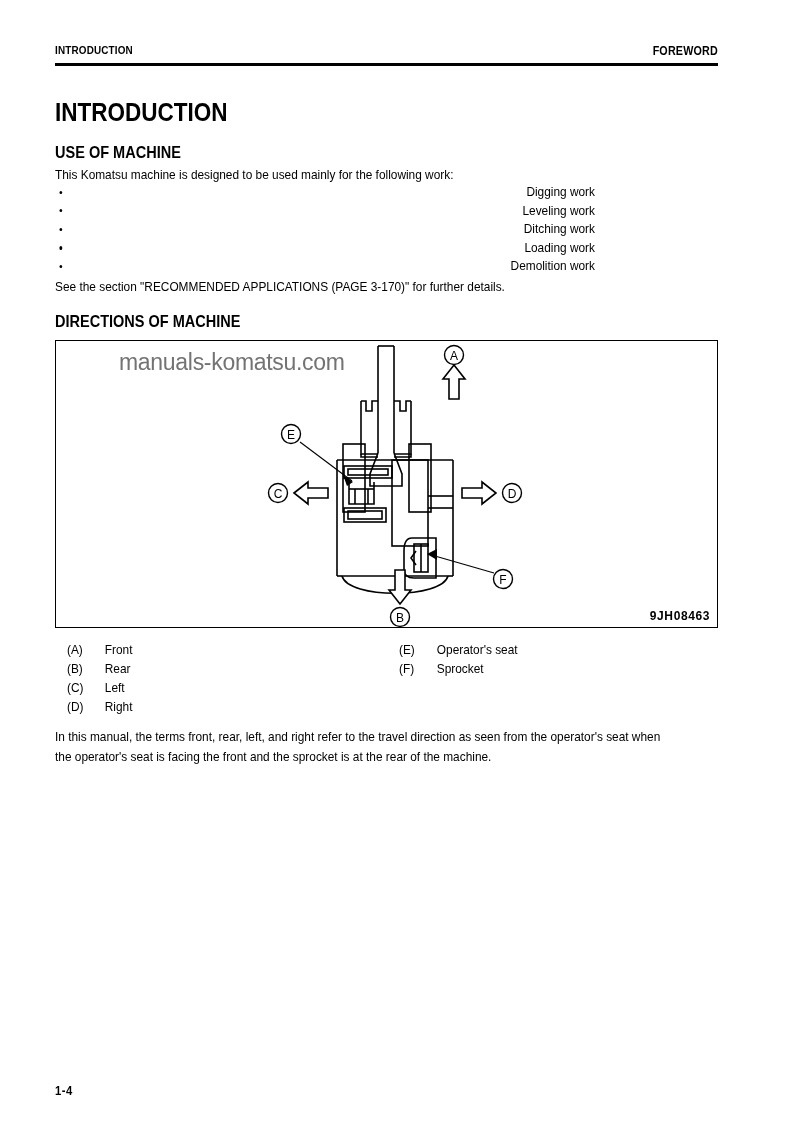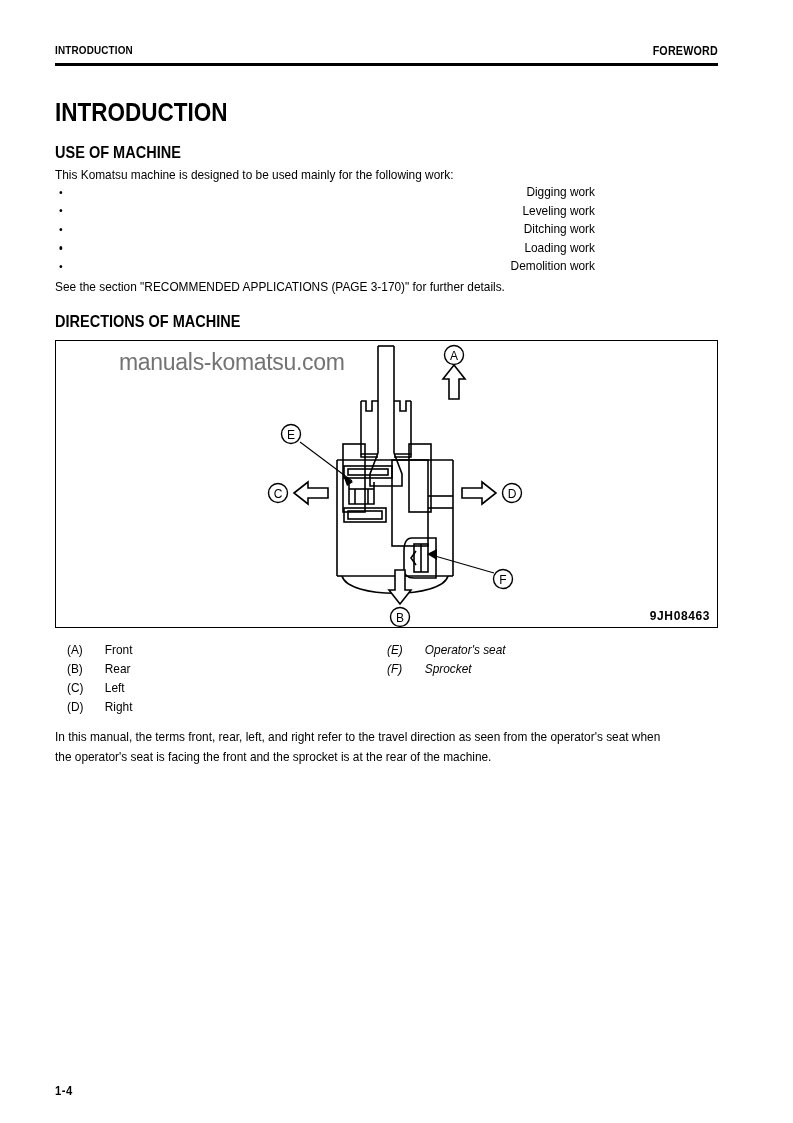--- a/index.html
+++ b/index.html
@@ -183,21 +183,21 @@
     position: absolute;
     left: 55px;
     top: 640px;
     width: 663px;
   }
   .legend-col {
     position: absolute;
     top: 0;
   }
   .legend-col-left { left: 12px; }
-  .legend-col-right { left: 332px; font-style: italic; }
+  .legend-col-right { left: 344px; }
   .legend-row {
     height: 19px;
     font-size: 13.2px;
     line-height: 19px;
     white-space: nowrap;
     transform: scaleX(0.9);
     transform-origin: left top;
   }
   .legend-key {
     display: inline-block;

